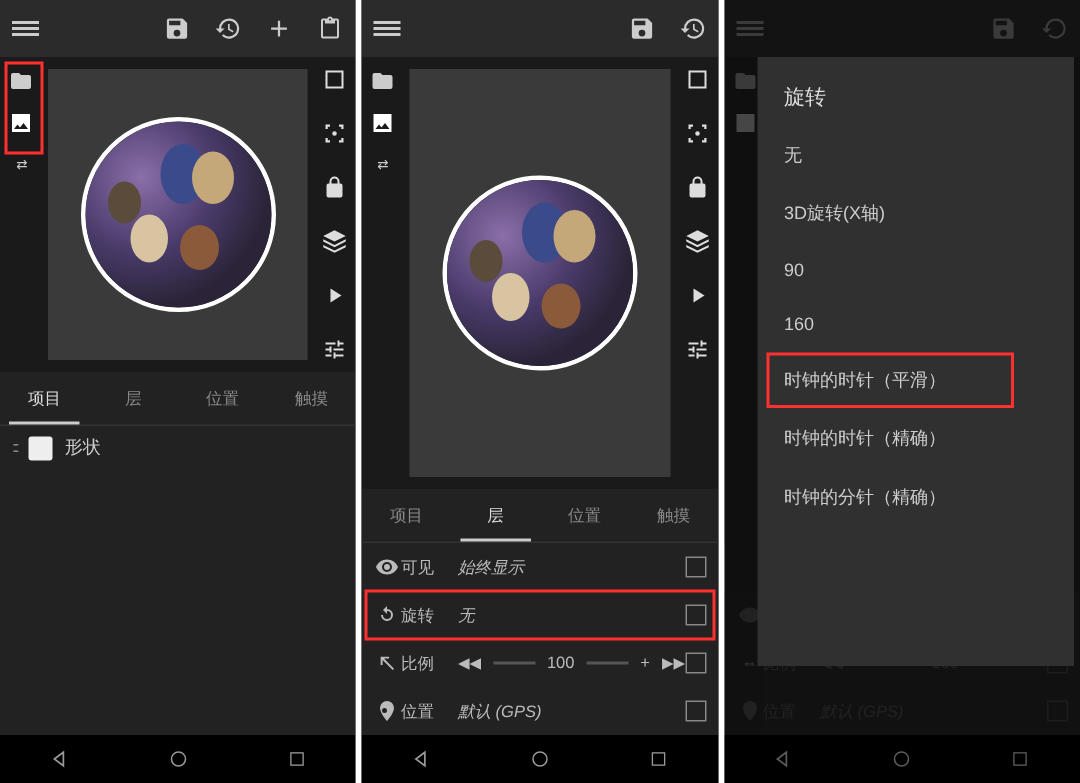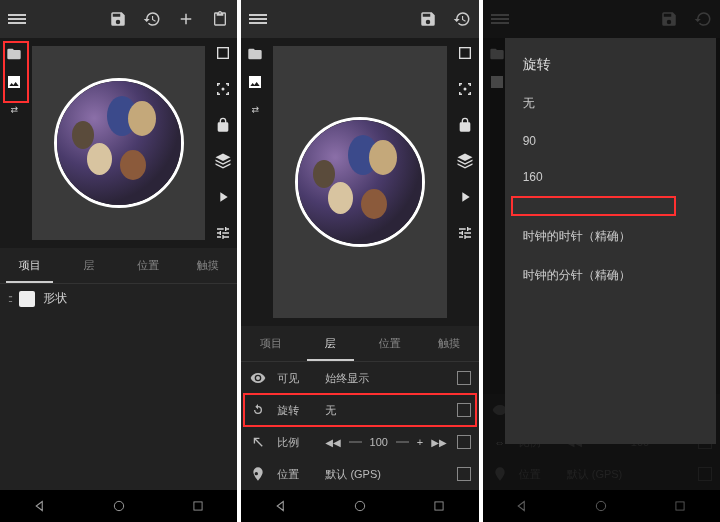--- a/index.html
+++ b/index.html
@@ -138,27 +138,26 @@
       left: 10%;
       right: 10%;
       height: 2px;
       background: #ccc;
     }
     .prop-row {
       height: 32px;
       display: flex;
       align-items: center;
       padding: 0 8px;
-      gap: 10px;
       color: #bbb;
       font-size: 11px;
       position: relative;
     }
     .prop-row .label { width: 38px; }
-    .prop-row .value { flex: 1; }
+    .prop-row .value { flex: 1; font-style: italic; }
     .prop-row .select-box {
       width: 14px;
       height: 14px;
       border: 1.5px solid #888;
     }
     .scale-row {
       display: flex;
       align-items: center;
       gap: 8px;
       justify-content: center;
@@ -537,24 +536,26 @@
       <div class="left-tool">
           <svg viewBox="0 0 24 24" width="16" height="16">
             <path fill="#fff" d="M21 3H3v18h18V3z"></path>
           </svg>
         </div>
     </div>
   </div>
   <div class="popup">
     <div class="popup-title">旋转</div>
     <div class="popup-item">无</div>
+    <div class="popup-item">3D旋转(X轴)</div>
     <div class="popup-item">90</div>
     <div class="popup-item">160</div>
     <div class="popup-item" style="position:relative;">
       <div class="highlight-box" style="top:1px;left:6px;right:40px;bottom:1px;"></div>
+      <span>时钟的时针（平滑）</span>
     </div>
     <div class="popup-item">时钟的时针（精确）</div>
     <div class="popup-item">时钟的分针（精确）</div>
   </div>
   <div style="position:absolute;bottom:32px;left:0;right:0;background:#222;" class="dim-content">
     <div class="prop-row">
       <span class="icon">
           <svg viewBox="0 0 24 24" width="16" height="16">
             <path fill="#666" d="M12 4.5C7 4.5 2.7 7.6 1 12c1.7 4.4 6 7.5 11 7.5s9.3-3.1 11-7.5c-1.7-4.4-6-7.5-11-7.5z"></path>
           </svg>

